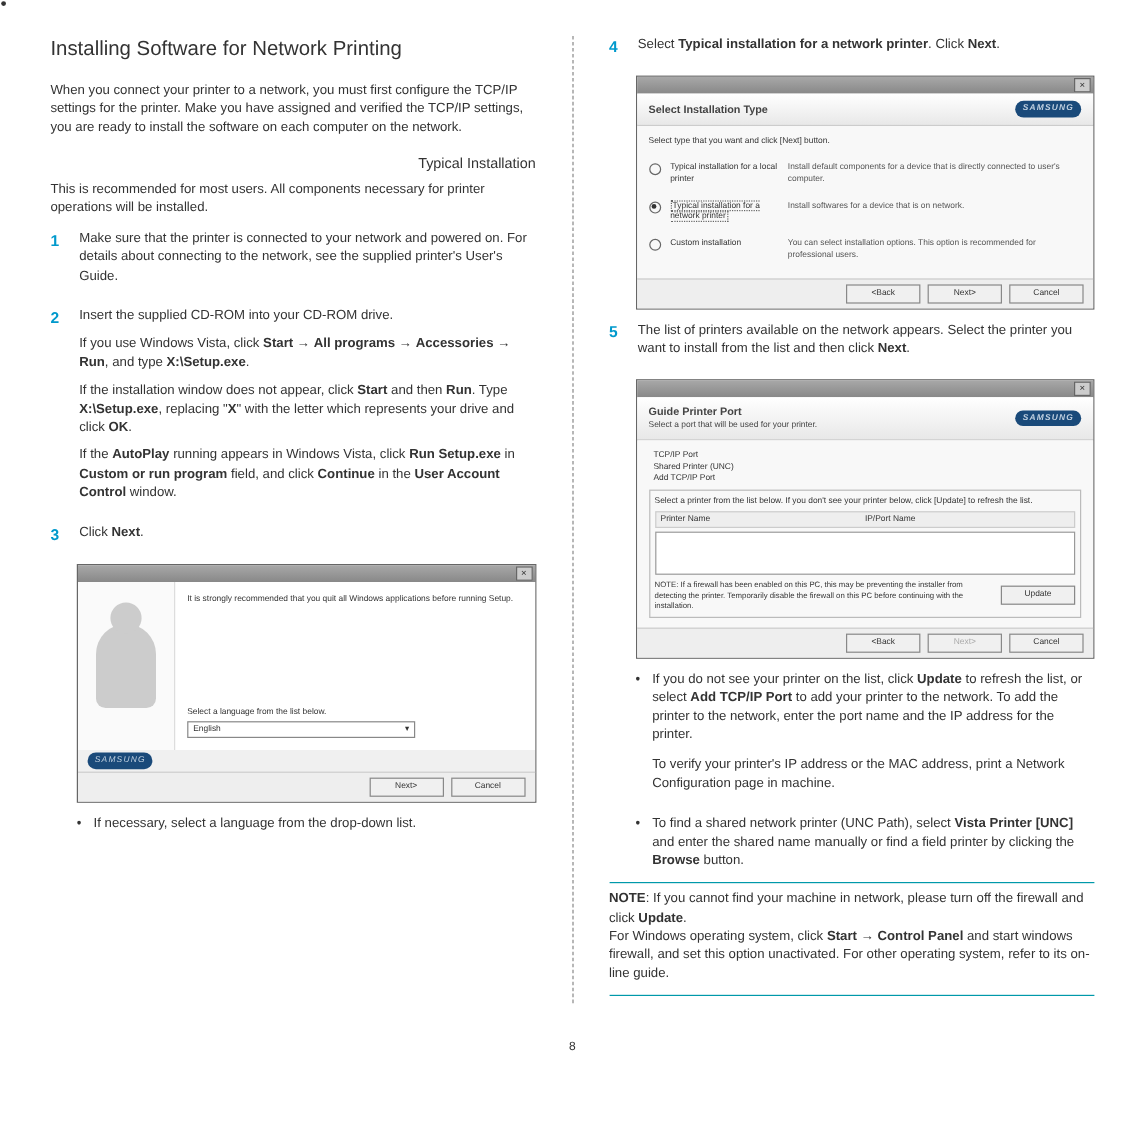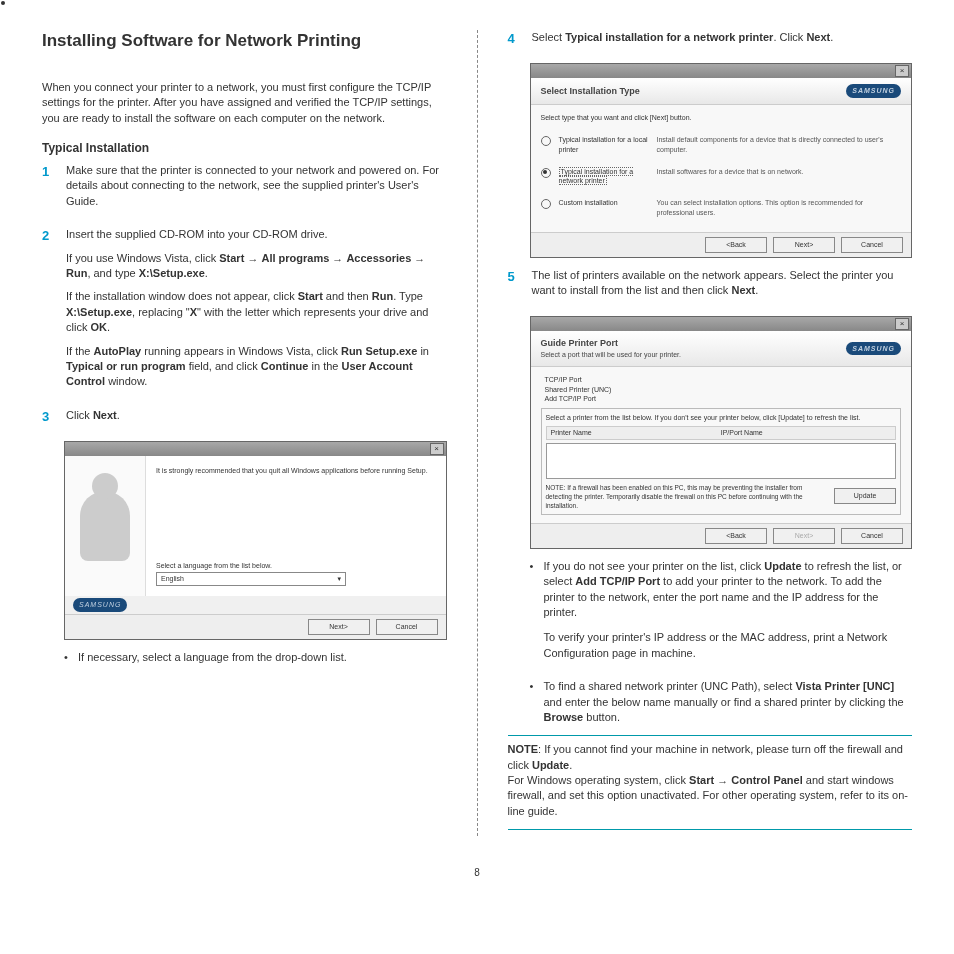--- a/index.html
+++ b/index.html
@@ -20,29 +20,30 @@
   .col {
     flex: 1;
     min-width: 0;
   }
   .divider {
     border-left: 1px dashed #888;
     width: 0;
   }
   h1 {
     font-size: 17px;
-    font-weight: bold;
+    font-weight: normal;
     color: #333;
-    margin: 0 0 28px 0;
+    margin: 0 0 16px 0;
     line-height: 1.3;
   }
   h2 {
     font-size: 12px;
-    font-weight: bold;
+    font-weight: normal;
     margin: 14px 0 6px 0;
+    text-align: right;
   }
   p {
     margin: 0 0 10px 0;
   }
   ol {
     list-style: none;
     padding: 0;
     margin: 0;
   }
   li.step {
@@ -235,37 +236,38 @@
   }
   b { font-weight: bold; }
 </style>
 </head>
 <body>
 
 <div class="page">
 
   <div class="col">
     <h1>Installing Software for Network Printing</h1>
-    <p>When you connect your printer to a network, you must first configure the TCP/IP settings for the printer. After you have assigned and verified the TCP/IP settings, you are ready to install the software on each computer on the network.</p>
+    <p>When you connect your printer to a network, you must first configure the TCP/IP settings for the printer. Make you have assigned and verified the TCP/IP settings, you are ready to install the software on each computer on the network.</p>
     <h2>Typical Installation</h2>
+    <p>This is recommended for most users. All components necessary for printer operations will be installed.</p>
 
     <ol>
       <li class="step">
         <span class="stepnum">1</span>
         <div class="stepbody">
             <p>Make sure that the printer is connected to your network and powered on. For details about connecting to the network, see the supplied printer's User's Guide.</p>
           </div>
       </li>
       <li class="step">
         <span class="stepnum">2</span>
         <div class="stepbody">
           <p>Insert the supplied CD-ROM into your CD-ROM drive.</p>
           <p><span>If you use Windows Vista, click </span><b>Start</b> <span>→</span> <b>All programs</b> <span>→</span> <b>Accessories</b> <span>→</span> <b>Run</b><span>, and type </span><b>X:\Setup.exe</b><span>.</span></p>
           <p><span>If the installation window does not appear, click </span><b>Start</b><span> and then </span><b>Run</b><span>. Type </span><b>X:\Setup.exe</b><span>, replacing "</span><b>X</b><span>" with the letter which represents your drive and click </span><b>OK</b><span>.</span></p>
-          <p><span>If the </span><b>AutoPlay</b><span> running appears in Windows Vista, click </span><b>Run Setup.exe</b><span> in </span><b>Typical or run program</b><span> field, and click </span><b>Continue</b><span> in the </span><b>User Account Control</b><span> window.</span></p>
+          <p><span>If the </span><b>AutoPlay</b><span> running appears in Windows Vista, click </span><b>Run Setup.exe</b><span> in </span><b>Custom or run program</b><span> field, and click </span><b>Continue</b><span> in the </span><b>User Account Control</b><span> window.</span></p>
         </div>
       </li>
       <li class="step">
         <span class="stepnum">3</span>
         <div class="stepbody">
             <p><span>Click </span><b>Next</b>.</p>
           </div>
       </li>
     </ol>
 
@@ -406,21 +408,21 @@
       <div class="bullet">
         <span class="dot">•</span>
         <div>
           <span>If you do not see your printer on the list, click </span><b>Update</b><span> to refresh the list, or select </span><b>Add TCP/IP Port</b><span> to add your printer to the network. To add the printer to the network, enter the port name and the IP address for the printer.</span>
           <p style="margin-top:10px;">To verify your printer's IP address or the MAC address, print a Network Configuration page in machine.</p>
         </div>
       </div>
       <div class="bullet">
         <span class="dot">•</span>
         <div>
-          <span>To find a shared network printer (UNC Path), select </span><b>Vista Printer [UNC]</b><span> and enter the below name manually or find a shared printer by clicking the </span><b>Browse</b><span> button.</span>
+          <span>To find a shared network printer (UNC Path), select </span><b>Vista Printer [UNC]</b><span> and enter the shared name manually or find a field printer by clicking the </span><b>Browse</b><span> button.</span>
         </div>
       </div>
     </div>
 
     <hr class="hr-top">
     <p>
       <b>NOTE</b><span>:  If you cannot find your machine in network, please turn off the firewall and click </span><b>Update</b><span>.</span><br>
       <span>For Windows operating system, click </span><b>Start</b> <span>→</span> <b>Control Panel</b><span> and  start windows firewall, and set this option unactivated. For other operating system, refer to its on-line guide.</span>
     </p>
     <hr class="hr-top">

